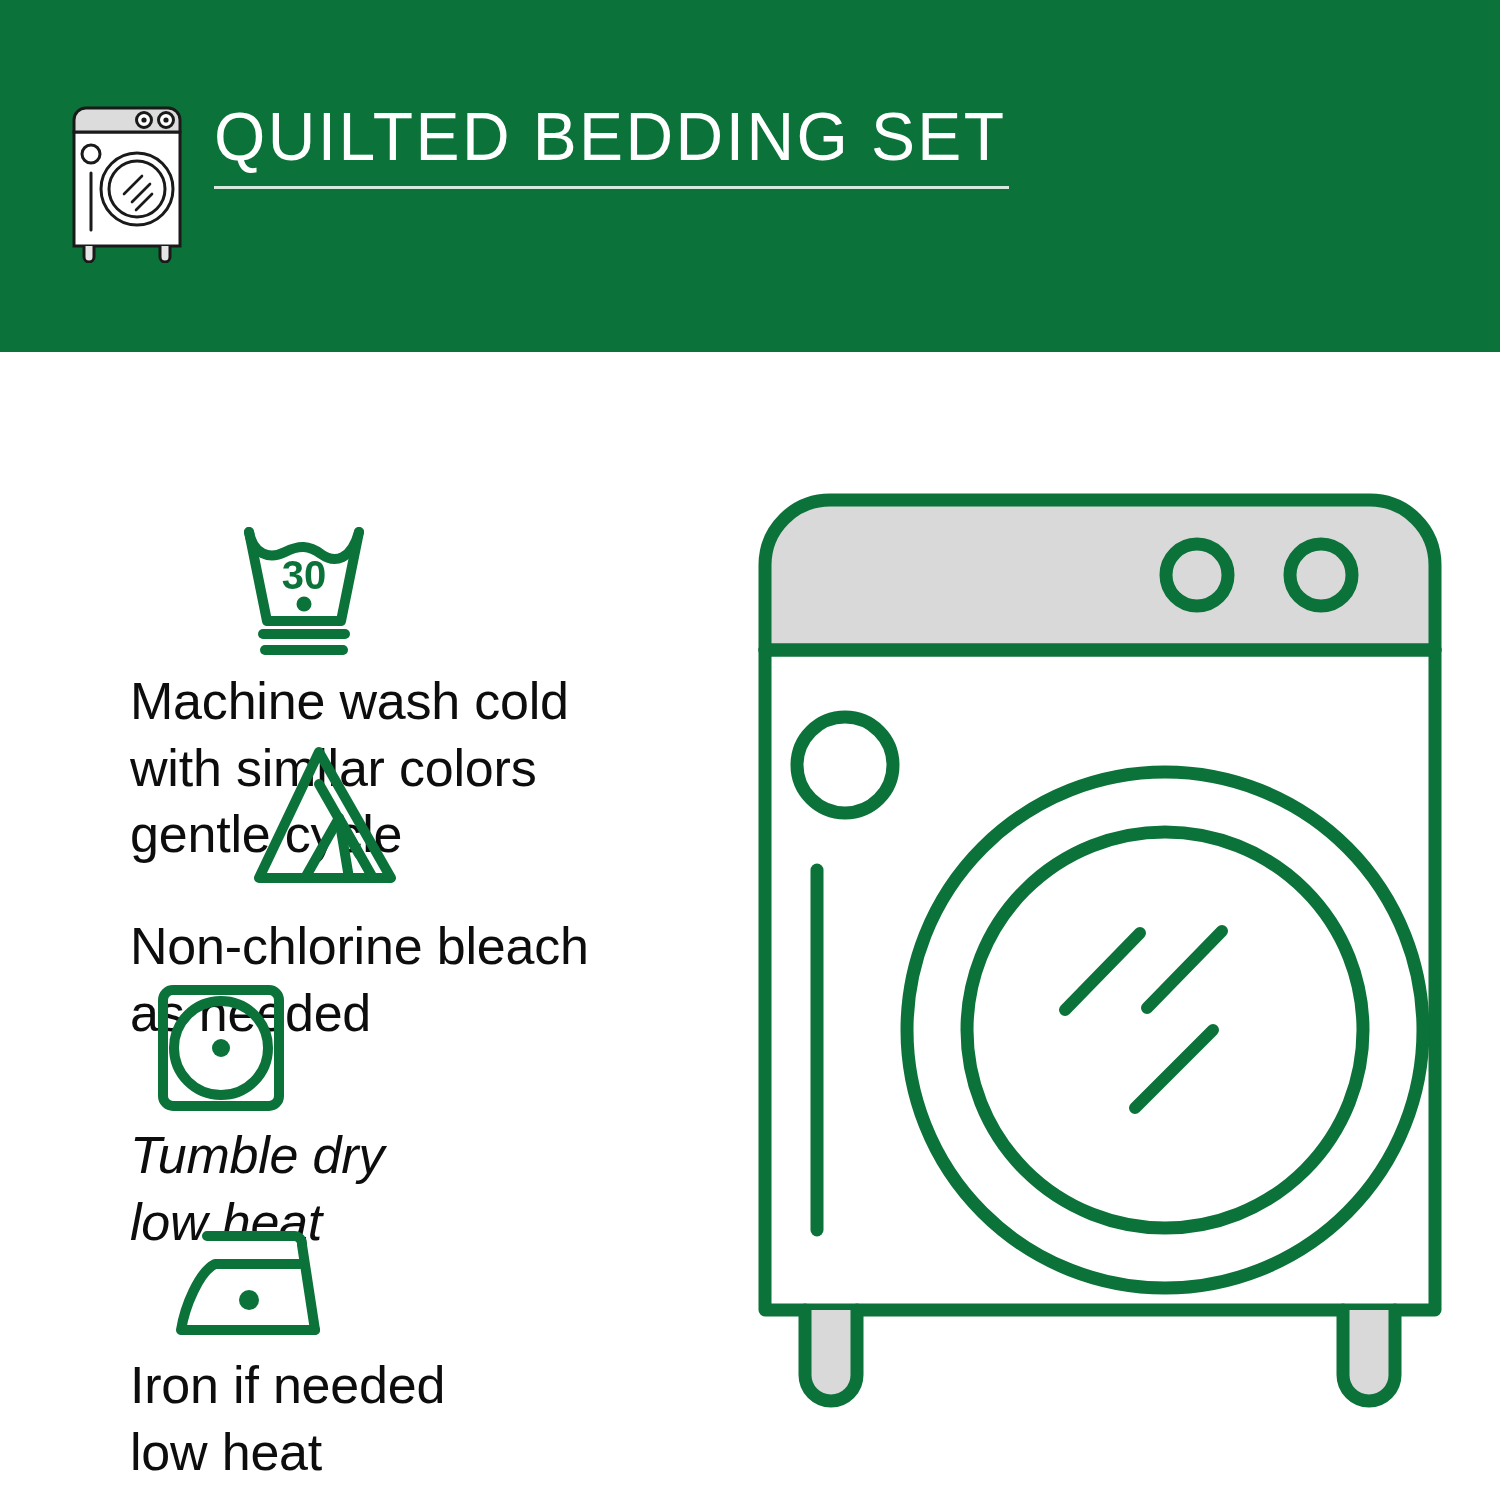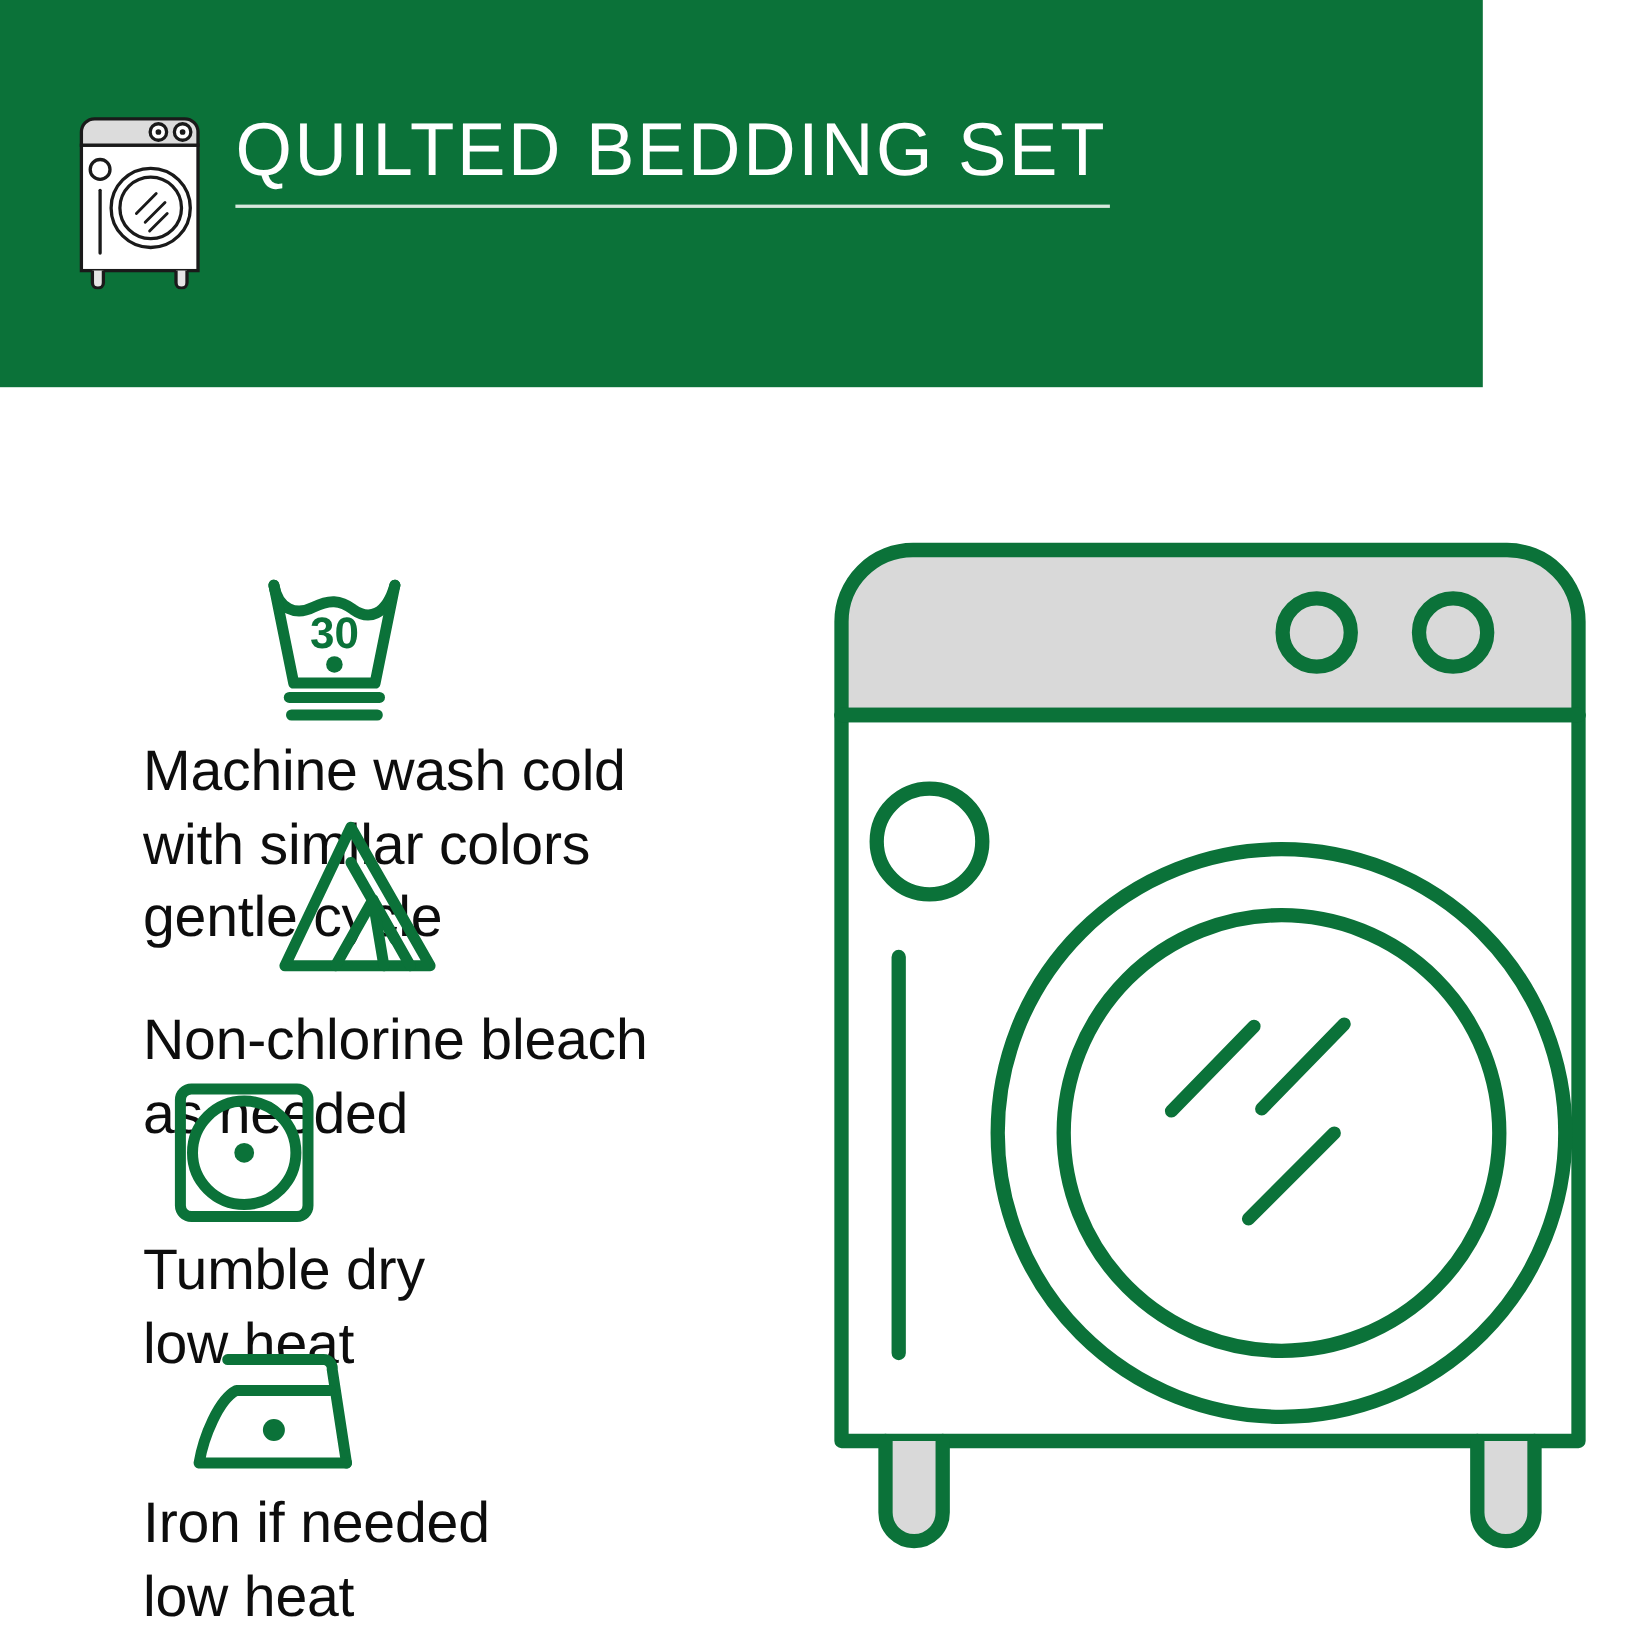--- a/index.html
+++ b/index.html
@@ -5,21 +5,21 @@
   html,body{margin:0;padding:0;}
   body{
     width:1500px;height:1500px;
     background:#ffffff;
     font-family:"Liberation Sans", sans-serif;
     overflow:hidden;
     position:relative;
   }
   
   .header{
-    position:absolute;left:0;top:0;width:1348px;height:352px;
+    position:absolute;left:0;top:0;width:1500px;height:352px;
     background:#0B7239;
   }
   .header-inner{
     position:absolute;left:62px;top:98px;
     display:flex;align-items:flex-start;
   }
   .header-icon{width:130px;height:165px;flex:0 0 auto;}
   .header-titles{margin-left:22px;padding-top:4px;}
   .title-main{
     color:#ffffff;
@@ -46,21 +46,21 @@
     white-space:nowrap;
   }
   
   .care-list{position:absolute;left:0;top:352px;width:740px;height:1148px;}
   .care-row{
     position:absolute;left:72px;
     display:flex;align-items:center;flex-direction:column;
   }
   .care-row[data-row="0"]{top:166px;}
   .care-row[data-row="1"]{top:388px;gap:23px;}
-  .care-row[data-row="2"]{top:620px;}
+  .care-row[data-row="2"]{top:620px;font-style:italic;}
   .care-row[data-row="3"]{top:850px;justify-content:space-between;}
   .sym-box{width:175px;height:150px;flex:0 0 auto;}
   .care-text{
     margin-left:58px;
     color:#0d0d0d;
     font-family:"Liberation Sans", sans-serif;
     font-size:52px;
     line-height:1.28;
     letter-spacing:-0.2px;
     white-space:pre-line;

